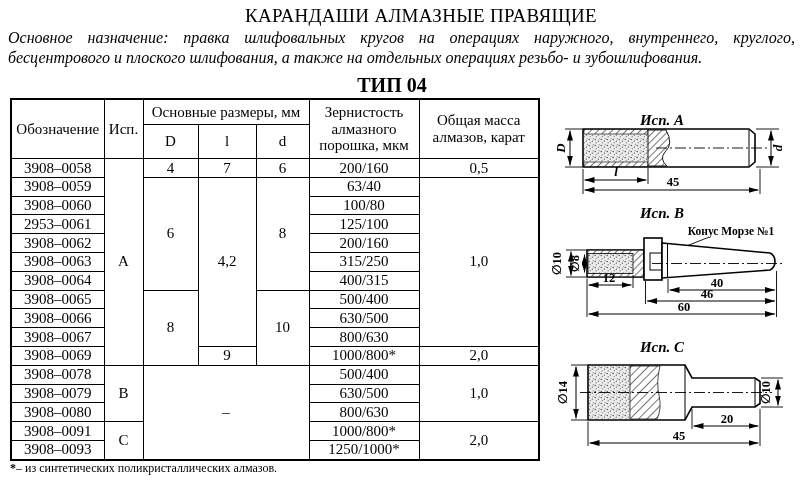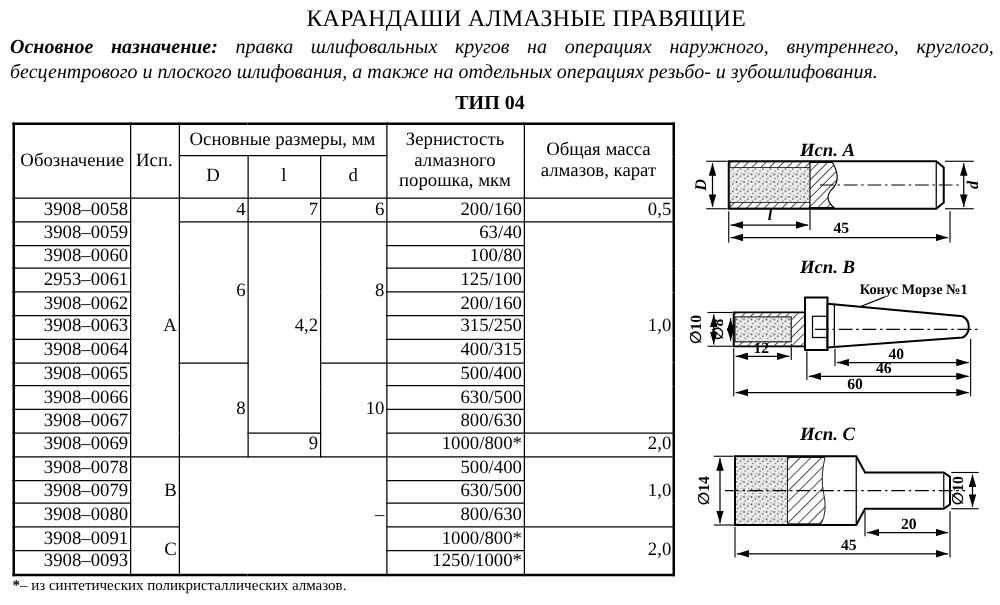--- a/index.html
+++ b/index.html
@@ -2,31 +2,31 @@
 <html><head>
 <meta charset="utf-8">
 <style>
   html,body{margin:0;padding:0;background:#fff;}
   .page{position:relative;width:800px;height:484px;background:#fff;color:#000;
         font-family:"Liberation Serif",serif;overflow:hidden;}
   .title{position:absolute;top:5px;left:0;width:100%;text-align:center;
          font-weight:normal;font-size:19px;letter-spacing:.3px;margin-left:21px;}
   .purpose{position:absolute;top:28px;left:8px;width:787px;font-style:italic;
            font-size:16px;line-height:20px;text-align:justify;}
-  .purpose .lead{font-weight:bold;}
+  .purpose .lead{font-weight:normal;}
   .type-heading{position:absolute;top:74px;left:0;width:98%;text-align:center;
-                font-weight:bold;font-size:16px;}
+                font-weight:bold;font-size:20px;}
   table.spec{position:absolute;left:10px;top:98px;width:528px;
              border-collapse:collapse;table-layout:fixed;
              border:2px solid #000;font-size:15px;}
   table.spec th,table.spec td{border:1px solid #000;text-align:center;
              vertical-align:middle;padding:0 1px;font-weight:normal;line-height:1.12;}
   table.spec thead tr.h-top th{height:24px;}
   table.spec thead tr.h-sub th{height:33px;}
-  table.spec tbody td{height:17.8px;text-align:right;}
+  table.spec tbody td{height:17.8px;}
   .footnote{position:absolute;left:10px;top:461px;font-size:12px;}
   .footnote .star{font-weight:bold;}
   svg.drawing{position:absolute;overflow:visible;}
   #svg-a{left:540px;top:96px;}
   #svg-b{left:540px;top:200px;}
   #svg-c{left:540px;top:330px;}
   .out{fill:#fff;stroke:#000;stroke-width:1.6;stroke-linejoin:miter;}
   .thin{fill:none;stroke:#000;stroke-width:1;}
   .ext{stroke:#000;stroke-width:.9;fill:none;}
   .dim{stroke:#000;stroke-width:1;fill:none;}

